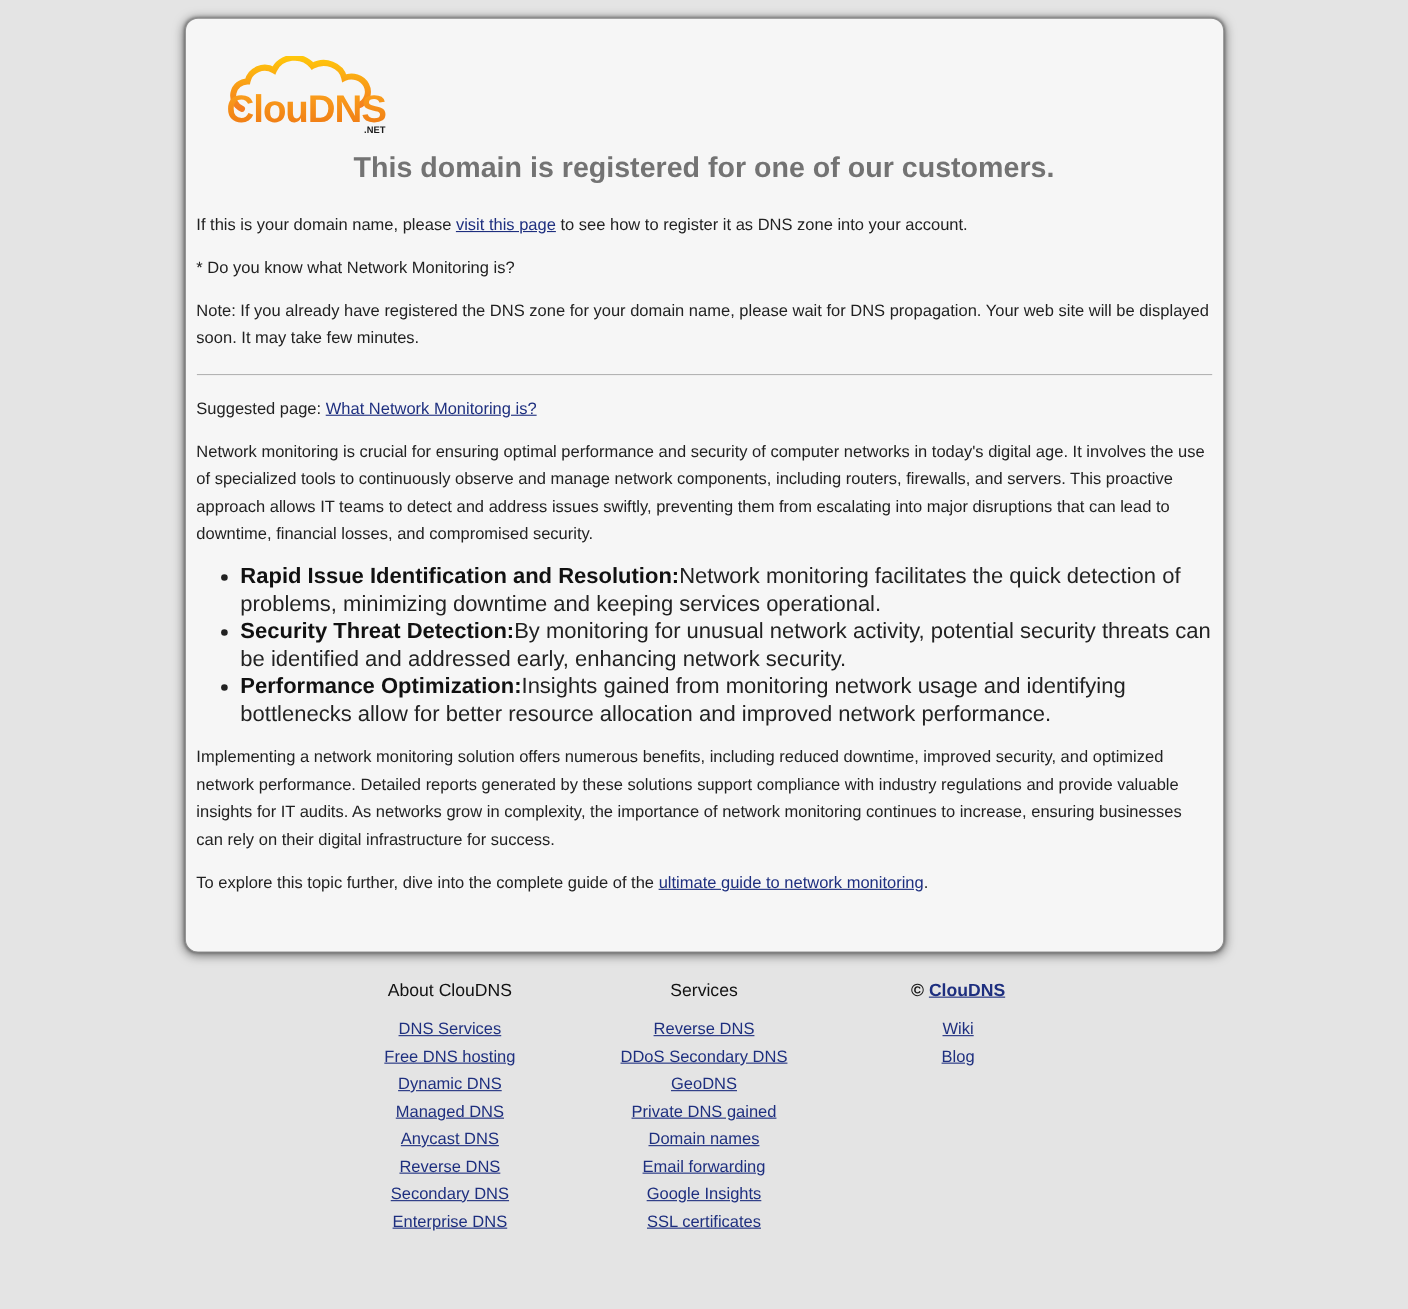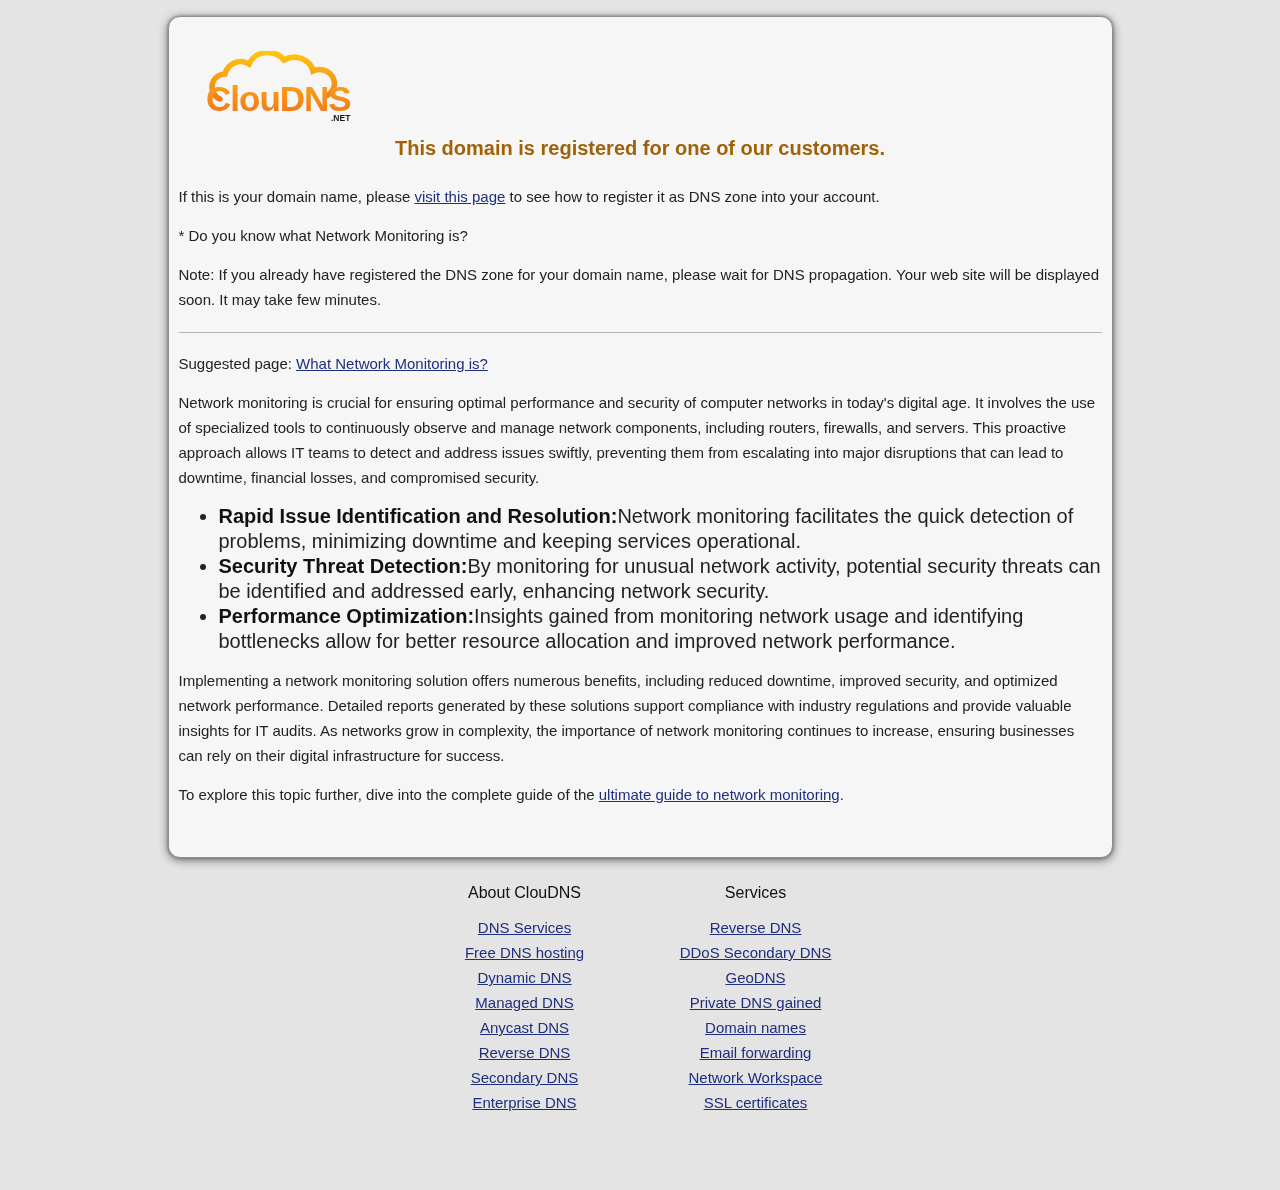--- a/index.html
+++ b/index.html
@@ -32,23 +32,23 @@
     margin: 48px 0 14px 0;
     text-align: center;
     font-size: 29px;
     font-weight: bold;
     color: #f9a11b;
     letter-spacing: 0.5px;
   }
   h2.subtitle {
     margin: 14px 0 24px 0;
     text-align: center;
-    font-size: 20px;
-    font-weight: bold;
-    color: #a16207;
+    font-size: 26px;
+    font-weight: bold;
+    color: #737373;
   }
 
   
   .card p {
     font-size: 15px;
     line-height: 25px;
     margin: 14px 0;
     color: #222;
   }
   a.body-link {
@@ -190,21 +190,26 @@
     </div>
 
     <div class="footer-col">
       <h3>Services</h3>
       <div class="row"><a href="#">Reverse DNS</a></div>
       <div class="row"><a href="#">DDoS Secondary DNS</a></div>
       <div class="row"><a href="#">GeoDNS</a></div>
       <div class="row"><a href="#">Private DNS gained</a></div>
       <div class="row"><a href="#">Domain names</a></div>
       <div class="row"><a href="#">Email forwarding</a></div>
-      <div class="row"><a href="#">Network Workspace</a></div>
+      <div class="row"><a href="#">Google Insights</a></div>
       <div class="row"><a href="#">SSL certificates</a></div>
 
     </div>
 
+    <div class="footer-col">
+      <div class="copyright-line"><span>© </span><a href="#">ClouDNS</a></div>
+      <div class="row"><a href="#">Wiki</a></div>
+      <div class="row"><a href="#">Blog</a></div>
+    </div>
 
   </div>
 
 </div>
 
 </body></html>

